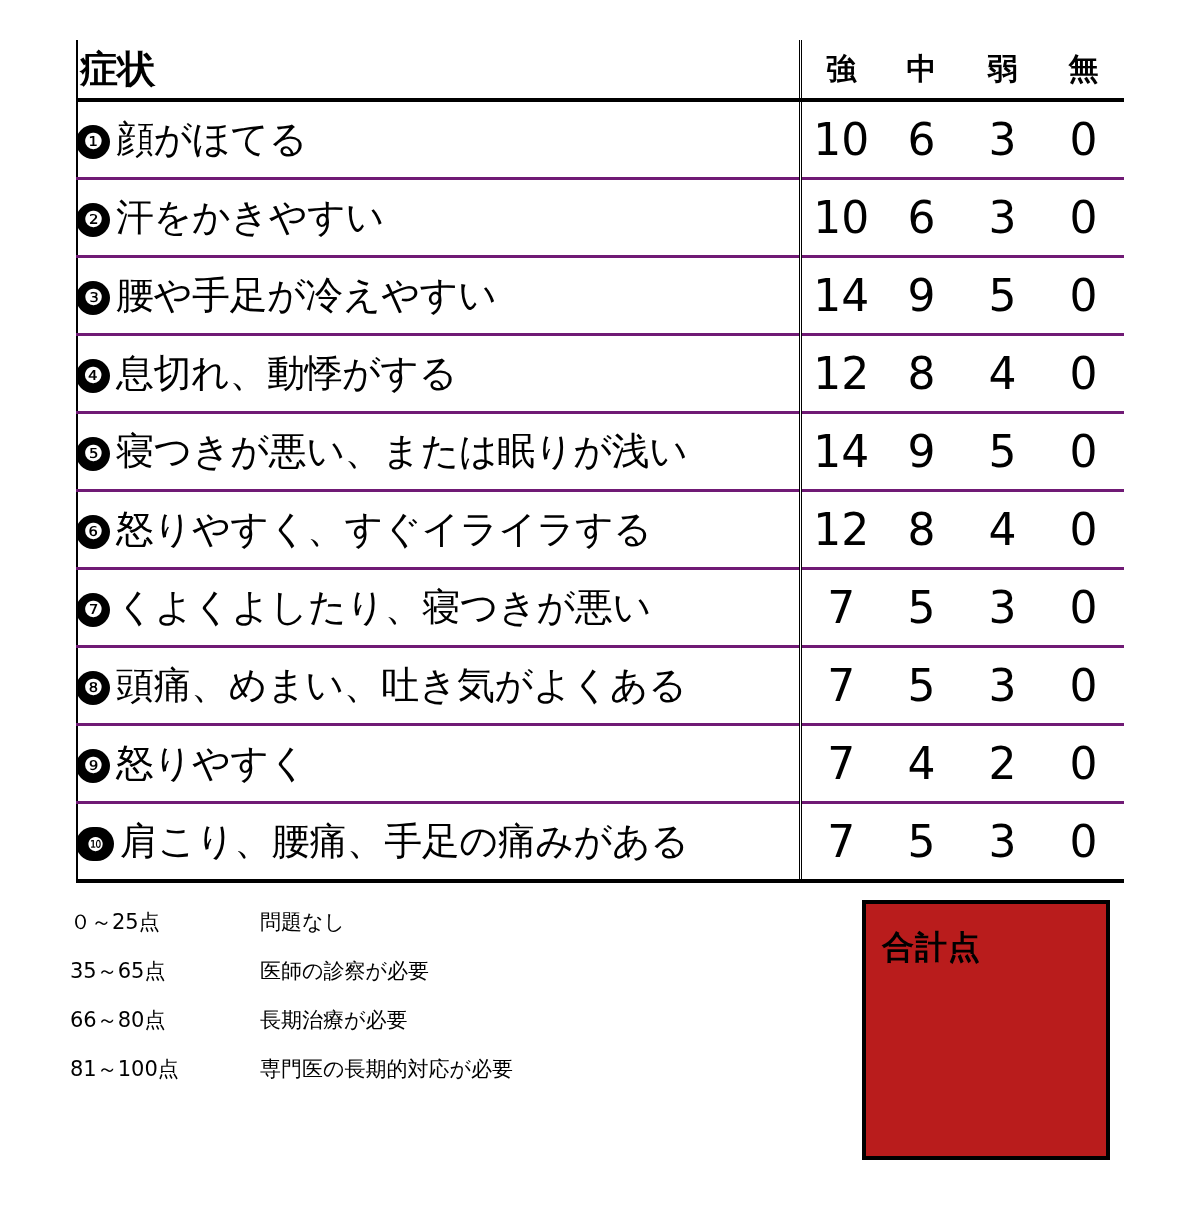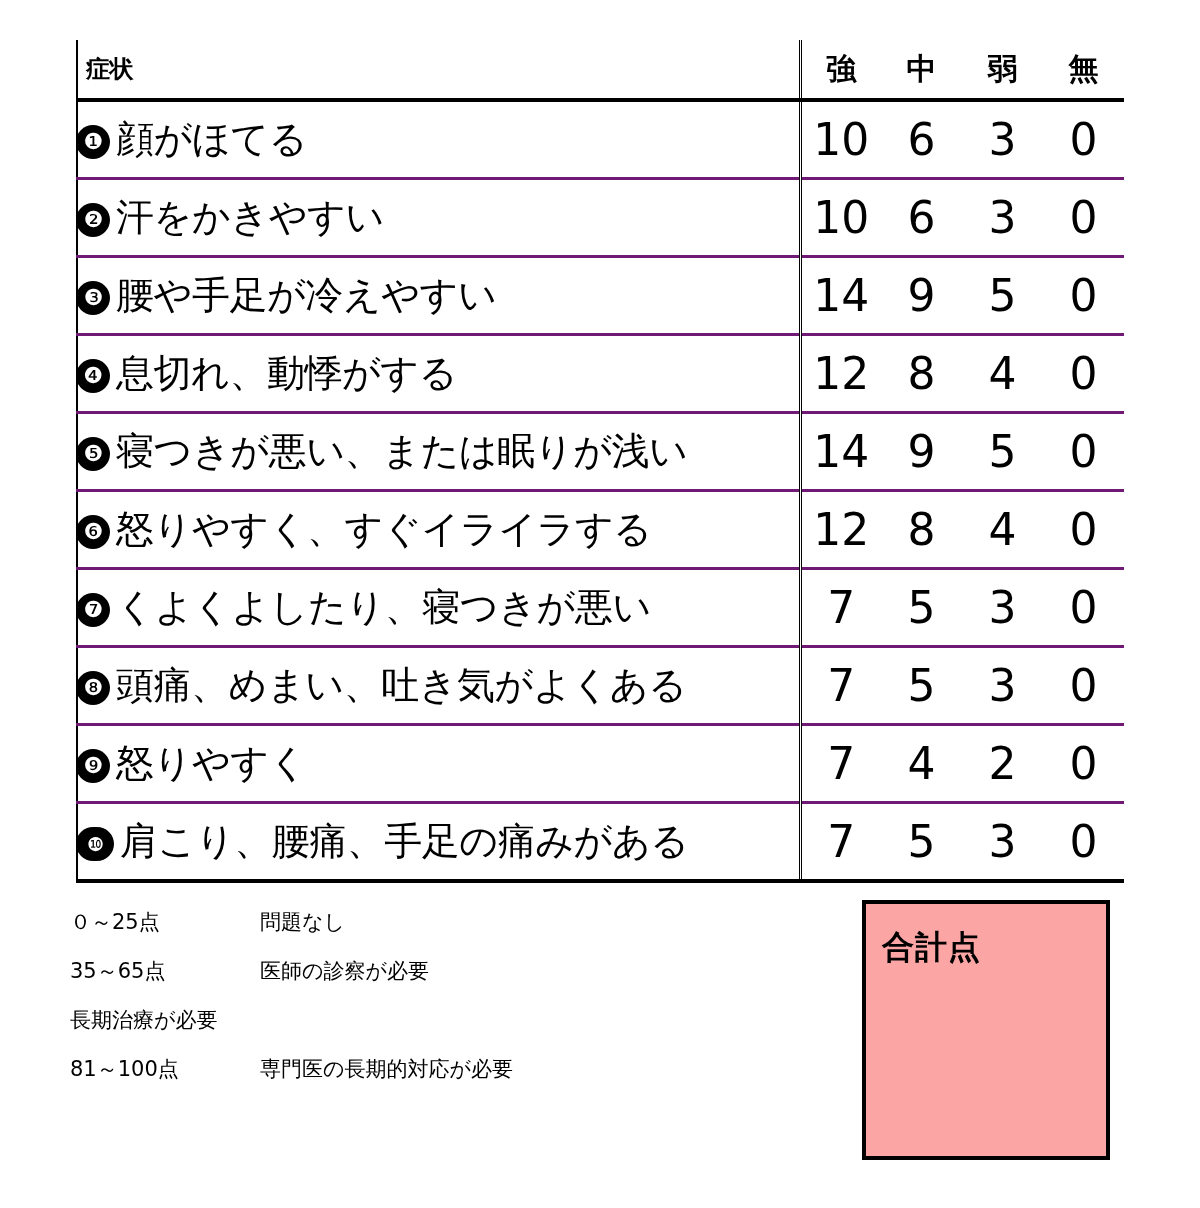--- a/index.html
+++ b/index.html
@@ -60,23 +60,23 @@
   }
 
   td.sym {
     text-align: left;
     font-size: 38px;
     letter-spacing: -0.5px;
     padding-left: 4px;
     white-space: nowrap;
   }
   td.sym.head {
-    font-size: 24px;
-    font-weight: 700;
-    padding-left: 10px;
+    font-size: 38px;
+    font-weight: 700;
+    padding-left: 4px;
     font-family: Liberation Mono, monospace;
   }
   td.num {
     text-align: center;
     font-size: 44px;
     font-weight: 400;
   }
   td.num.head {
     font-size: 30px;
     font-weight: 700;
@@ -131,21 +131,21 @@
   .legend-desc { display: inline-block; }
 
   
   .total-box {
     position: absolute;
     left: 862px;
     top: 900px;
     width: 240px;
     height: 252px;
     border: 4px solid #000;
-    background: #fca5a5;
+    background: #b91c1c;
   }
   .total-box-label {
     position: absolute;
     left: 16px;
     top: 22px;
     font-size: 32px;
     font-weight: 700;
     letter-spacing: 1px;
   }
 </style>
@@ -258,20 +258,21 @@
   <div class="legend">
     <div class="legend-row">
       <span class="legend-range">０～25点</span>
       <span class="legend-desc">問題なし</span>
     </div>
     <div class="legend-row">
       <span class="legend-range">35～65点</span>
       <span class="legend-desc">医師の診察が必要</span>
     </div>
     <div class="legend-row">
+      <span class="legend-range">66～80点</span>
       <span class="legend-desc">長期治療が必要</span>
     </div>
     <div class="legend-row">
       <span class="legend-range">81～100点</span>
       <span class="legend-desc">専門医の長期的対応が必要</span>
     </div>
   </div>
 
   <div class="total-box">
     <span class="total-box-label">合計点</span>

